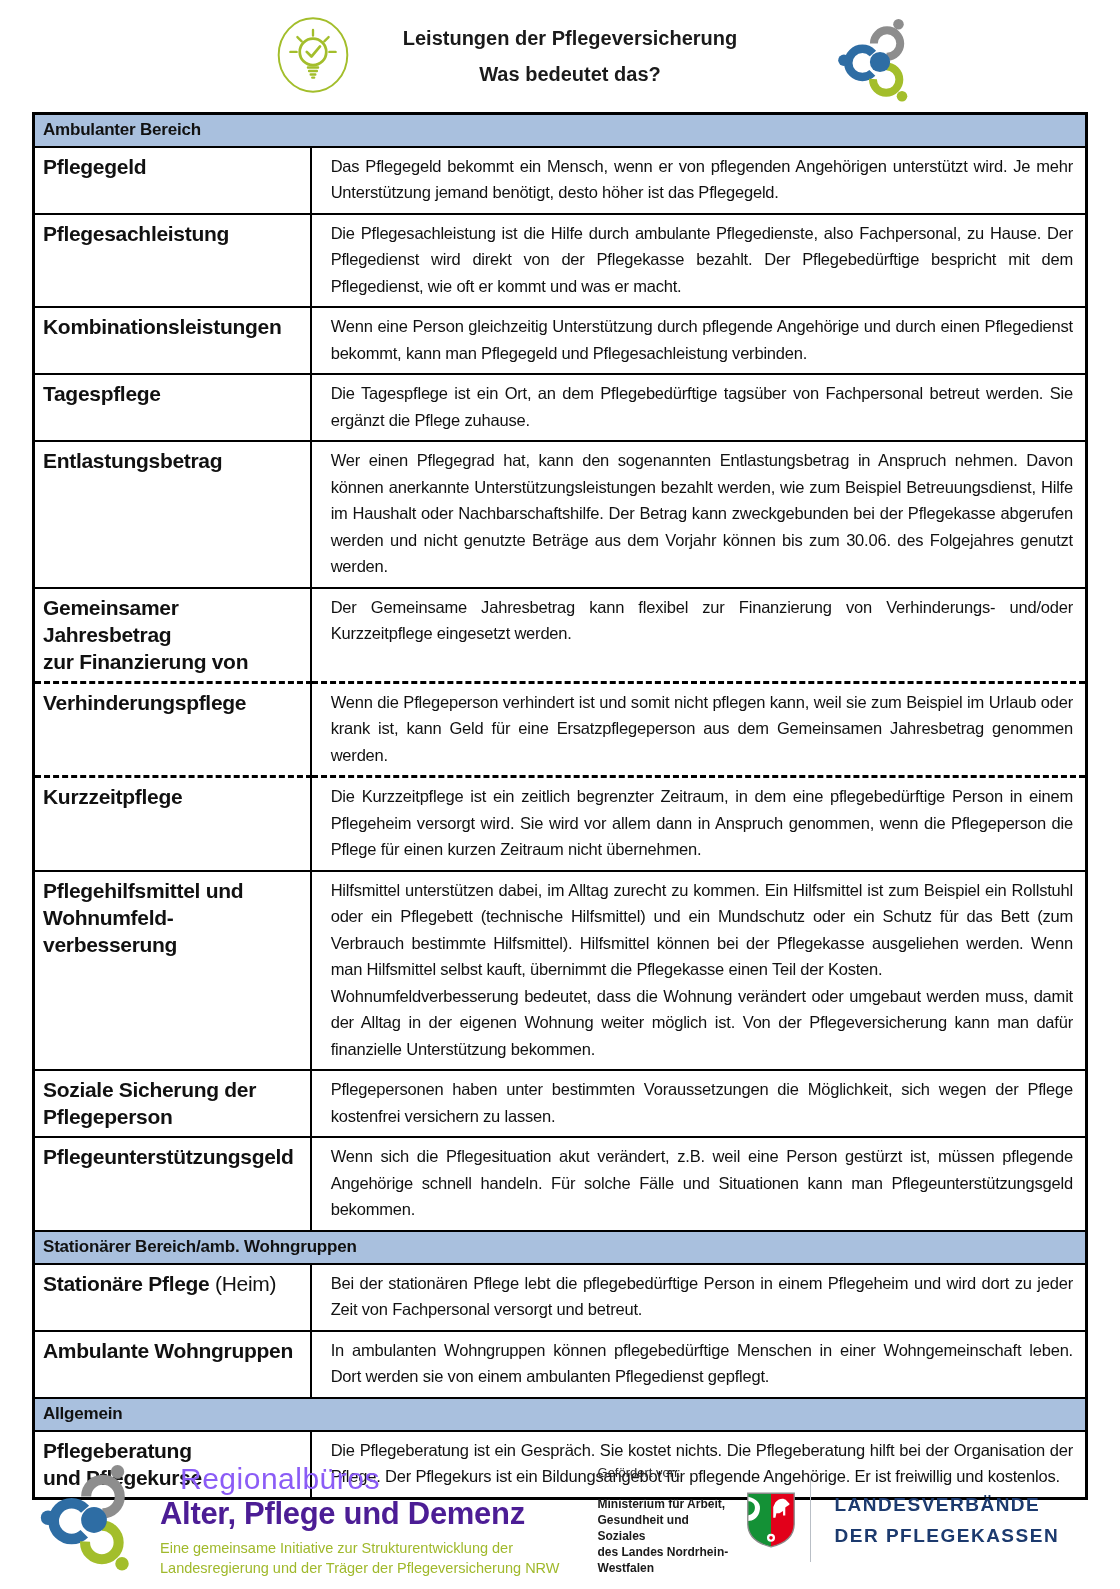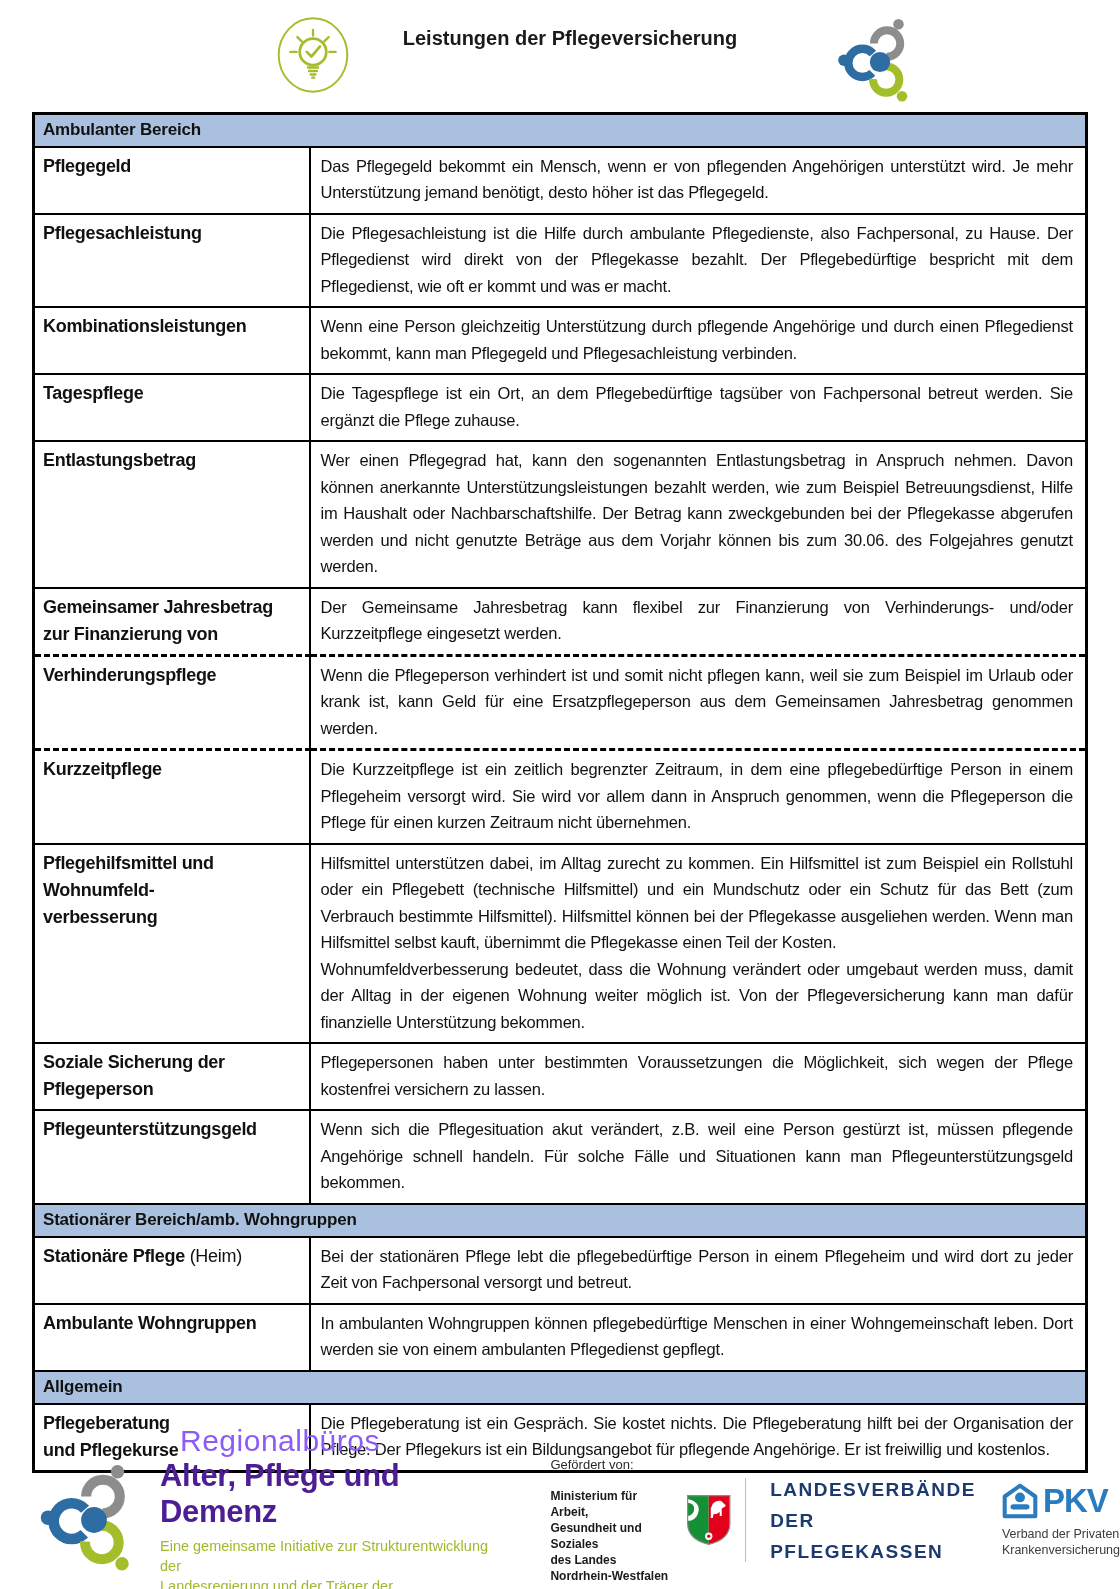--- a/index.html
+++ b/index.html
@@ -28,29 +28,29 @@
     border: 3px solid #000;
   }
   .benefits-table td { border: 2px solid #000; vertical-align: top; }
   tr.section-row td {
     background: #a9c0de;
     font-size: 17px; font-weight: bold; letter-spacing: -0.2px;
     padding: 3px 8px 4px 8px; height: 33px; vertical-align: middle;
   }
   td.term {
     width: 276px;
-    font-weight: bold; font-size: 18px; line-height: 27px;
+    font-weight: bold; font-size: 21px; line-height: 27px;
     padding: 5px 16px 6px 8px;
     white-space: pre-line; letter-spacing: -0.3px;
   }
   td.term .term-suffix { font-weight: normal; }
   td.def {
     font-size: 16.5px; line-height: 26.5px;
     text-align: justify;
-    padding: 5px 12px 7px 10px;
+    padding: 5px 12px 7px 19px;
     white-space: pre-line; letter-spacing: -0.2px;
   }
   tr.dashed-top td { border-top: 3px dashed #000; }
 
   
   .doc-footer {
     position: absolute; left: 0; bottom: 0; width: 1120px; height: 138px;
     display: flex; align-items: center;
   }
   .rb-block { display: flex; align-items: center; margin-left: 38px; }
@@ -87,20 +87,21 @@
   <svg class="bulb-icon" viewBox="0 0 100 100" fill="none" stroke="#a3be2b" stroke-linecap="round" stroke-linejoin="round" aria-hidden="true">
     <ellipse cx="50" cy="50" rx="44" ry="47" stroke-width="2.5"></ellipse>
     <circle cx="50" cy="46" r="17" stroke-width="3.5"></circle>
     <path d="M42,46 l6,6 l11,-13" stroke-width="3.5"></path>
     <path d="M43.5,66 h13 M45,70.5 h10 M47,75 h6 M49,79 h2.5" stroke-width="3"></path>
     <path d="M50,18 v7 M21,46 h8 M71,46 h8 M30,27 l5.5,5.5 M70,27 l-5.5,5.5" stroke-width="3"></path>
   </svg>
 
   <div class="doc-title">
     <div>Leistungen der Pflegeversicherung</div>
+    <div>Was bedeutet das?</div>
   </div>
 
   <svg class="people-logo-header" viewBox="0 0 100 100" aria-hidden="true">
     <circle cx="58" cy="29" r="15" fill="none" stroke="#8d8d8d" stroke-width="9" stroke-dasharray="71 24" transform="rotate(180 58 29)"></circle>
     <circle cx="71" cy="7" r="6" fill="#8d8d8d"></circle>
     <circle cx="30" cy="51" r="16" fill="none" stroke="#2e6da4" stroke-width="9.5" stroke-dasharray="76 25" transform="rotate(45 30 51)"></circle>
     <circle cx="9" cy="48" r="6.5" fill="#2e6da4"></circle>
     <circle cx="57" cy="70" r="15" fill="none" stroke="#a3be2b" stroke-width="9" stroke-dasharray="71 24" transform="rotate(-90 57 70)"></circle>
     <circle cx="75" cy="89" r="6" fill="#a3be2b"></circle>
     <circle cx="50" cy="50" r="11.5" fill="#2e6da4"></circle>
@@ -231,26 +232,14 @@
       <circle cx="28" cy="52" r="2" fill="#e2001a"></circle>
     </g>
     <path d="M2,2 H54 V36 Q54,56 28,62 Q2,56 2,36 Z" fill="none" stroke="#8a8a8a" stroke-width="1.5"></path>
   </svg>
 
   <div class="footer-divider"></div>
 
   <div class="lvpk-block">LANDESVERBÄNDE
 DER PFLEGEKASSEN</div>
 
-  <div class="pkv-block">
-    <div class="pkv-top">
-      <svg class="pkv-icon" viewBox="0 0 40 40" aria-hidden="true">
-        <path d="M20,3 L37,15 L37,37 L3,37 L3,15 Z" fill="none" stroke="#2b7bbf" stroke-width="4.5" stroke-linejoin="round"></path>
-        <circle cx="20" cy="16" r="5.5" fill="#2b7bbf"></circle>
-        <rect x="9.5" y="23.5" width="21" height="6" rx="3" fill="#2b7bbf"></rect>
-      </svg>
-      <span class="pkv-acronym">PKV</span>
-    </div>
-    <div class="pkv-subtitle">Verband der Privaten
-Krankenversicherung</div>
-  </div>
 
 </div>
 
 </body></html>

